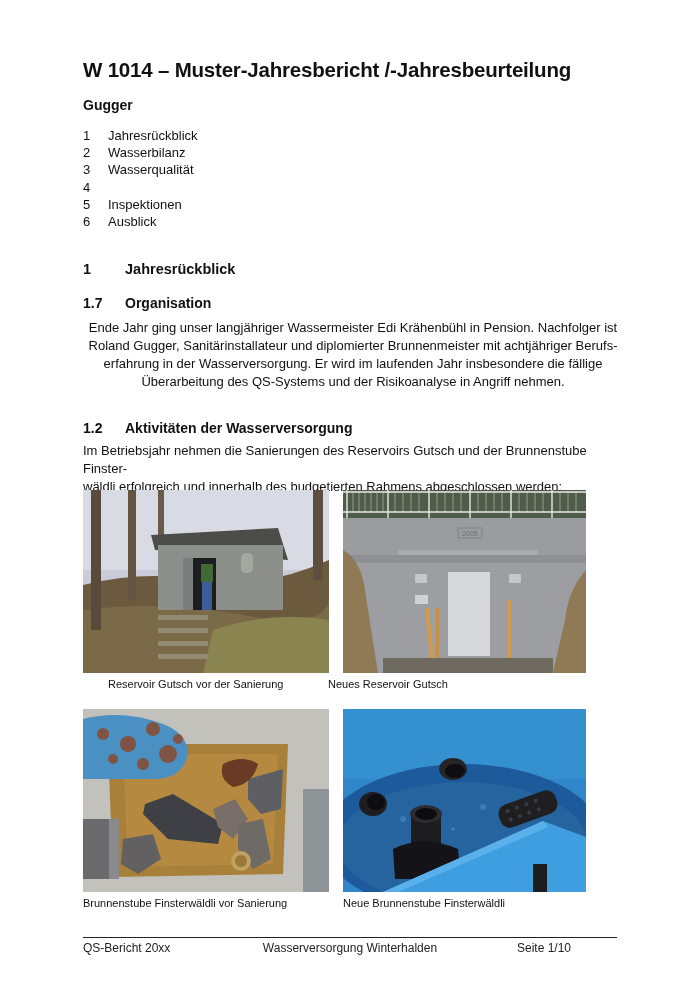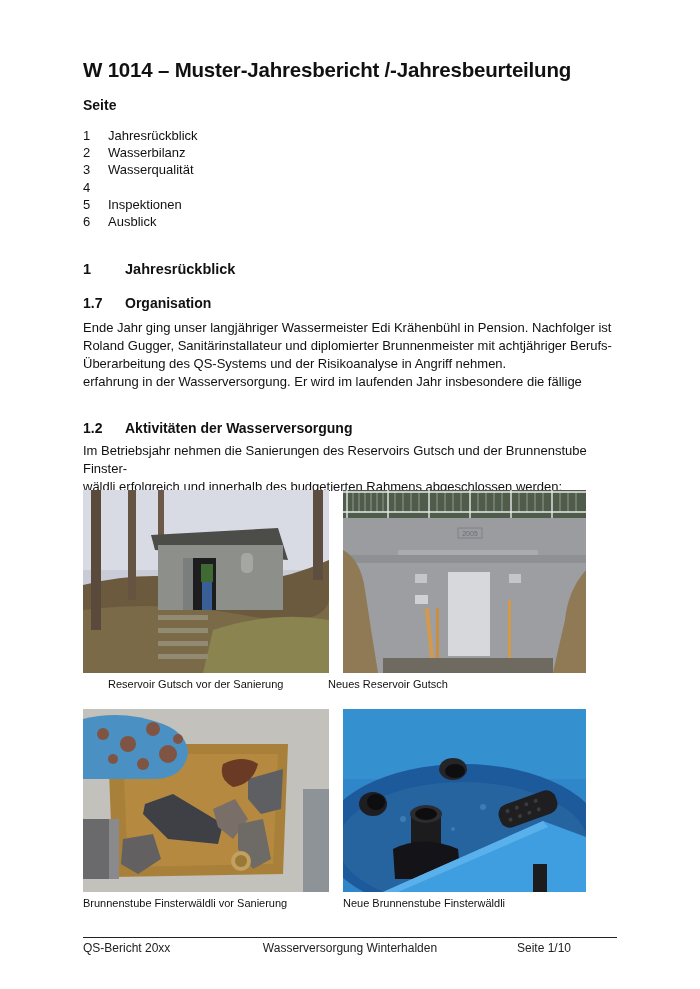--- a/index.html
+++ b/index.html
@@ -20,21 +20,21 @@
   .photo svg { display:block; width:100%; height:100%; }
   .caption { font-size:11px; color:#111; }
   .footer-line { left:83px; top:937px; width:534px; height:1px; background:#222; }
   .footer { top:941px; font-size:12px; color:#222; }
 </style>
 </head>
 <body>
 
 <h1 class="title">W 1014 – Muster-Jahresbericht /-Jahresbeurteilung</h1>
 
-<div class="abs inhalt">Seite</div>
+<div class="abs inhalt">Gugger</div>
 
 <div class="abs toc">
   <div class="row">
       <span class="num">1</span>
       <span>Jahresrückblick</span>
     </div>
   <div class="row">
       <span class="num">2</span>
       <span>Wasserbilanz</span>
     </div>
@@ -58,25 +58,25 @@
 <div class="abs h-sec" style="left:83px; top:261px;">
   <span class="num">1</span>
   <span>Jahresrückblick</span>
 </div>
 
 <div class="abs h-sub" style="left:83px; top:295px;">
   <span class="num">1.7</span>
   <span>Organisation</span>
 </div>
 
-<div class="abs para" style="top:319px;">
+<div class="abs para" style="top:319px;text-align:center;">
   <div>Ende Jahr ging unser langjähriger Wassermeister Edi Krähenbühl in Pension. Nachfolger ist</div>
   <div>Roland Gugger, Sanitärinstallateur und diplomierter Brunnenmeister mit achtjähriger Berufs-</div>
+  <div>erfahrung in der Wasserversorgung. Er wird im laufenden Jahr insbesondere die fällige</div>
   <div>Überarbeitung des QS-Systems und der Risikoanalyse in Angriff nehmen.</div>
-  <div>erfahrung in der Wasserversorgung. Er wird im laufenden Jahr insbesondere die fällige</div>
 </div>
 
 <div class="abs h-sub" style="left:83px; top:420px;">
   <span class="num">1.2</span>
   <span>Aktivitäten der Wasserversorgung</span>
 </div>
 
 <div class="abs para" style="top:442px;">
   <div>Im Betriebsjahr nehmen die Sanierungen des Reservoirs Gutsch und der Brunnenstube Finster-</div>
   <div>wäldli erfolgreich und innerhalb des budgetierten Rahmens abgeschlossen werden:</div>

